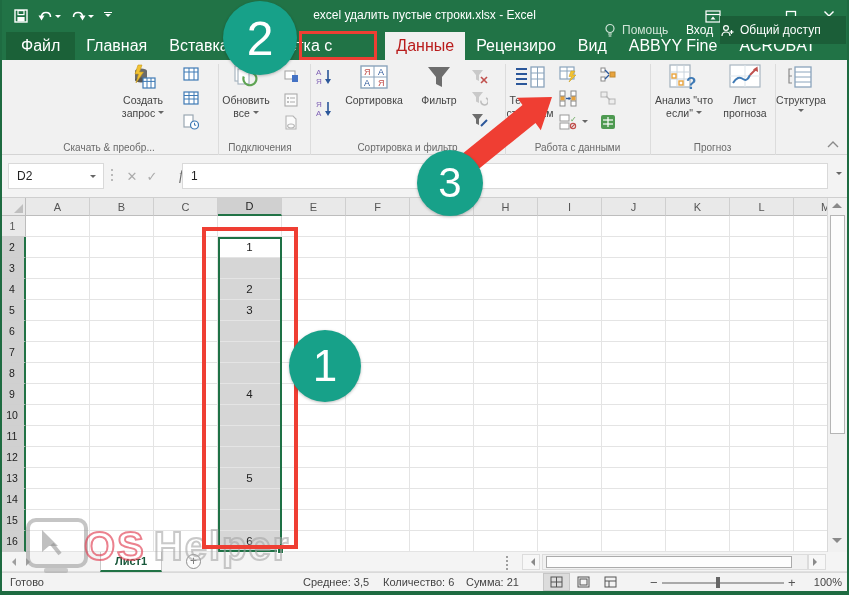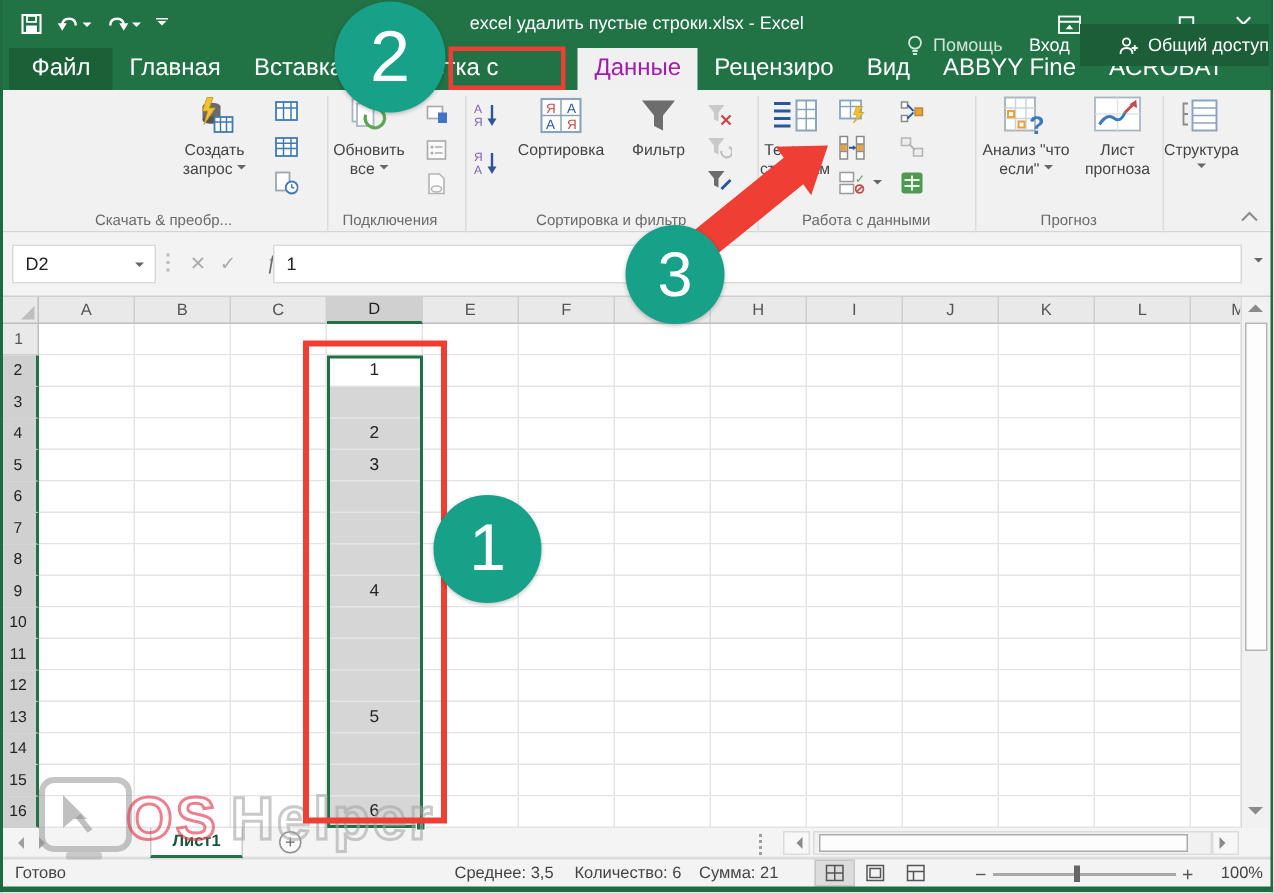--- a/index.html
+++ b/index.html
@@ -20,26 +20,26 @@
   .qat-btn{display:flex;align-items:center;gap:2px;cursor:default;}
   .wcaret{width:0;height:0;border:3px solid transparent;border-top-color:#fff;margin-top:3px;}
   .title-text{position:absolute;left:0;top:0;width:100%;height:32px;line-height:30px;
               text-align:center;font-size:12px;color:#fff;}
   .wincontrols{position:absolute;right:6px;top:0;height:32px;display:flex;align-items:center;gap:26px;padding-right:8px;}
 
   
   .tabrow{position:absolute;left:0;top:32px;width:849px;height:28px;background:#217346;display:flex;align-items:flex-end;padding-left:6px;}
   .tab{height:28px;line-height:27px;padding:0 11px;font-size:16px;color:#fff;flex:none;cursor:default;}
   .tab.file{padding:0 15px;background:#1B6138;}
-  .tab.selected{background:#F0F0F0;color:#a21caf;}
+  .tab.selected{background:#F0F0F0;color:#b91c1c;}
   .tab.after-gap{margin-left:42px;}
   .tab-right{position:absolute;top:16px;height:28px;display:flex;align-items:center;color:#fff;font-size:12px;}
   .tellme{left:604px;gap:6px;color:#CFE3D6;}
   .signin{left:686px;}
-  .share{left:720px;width:126px;height:28px;background:#1B5E38;display:flex;align-items:center;justify-content:flex-end;gap:6px;}
+  .share{left:720px;width:126px;height:28px;background:#1B5E38;display:flex;align-items:center;justify-content:flex-start;gap:6px;}
 
   
   .red-box{position:absolute;border:3px solid #EF3E33;z-index:30;}
   .red-box.thick{border-width:4px;}
 
   
   .ribbon{position:absolute;left:0;top:60px;width:849px;height:95px;background:#F1F1F1;border-bottom:1px solid #D4D4D4;}
   .rsep{position:absolute;top:4px;width:1px;height:144px;background:#DCDCDC;}
   .rgroup{position:absolute;top:0;height:95px;}
   .glabel{position:absolute;left:0;bottom:2px;width:100%;text-align:center;font-size:10px;color:#6A6A6A;

